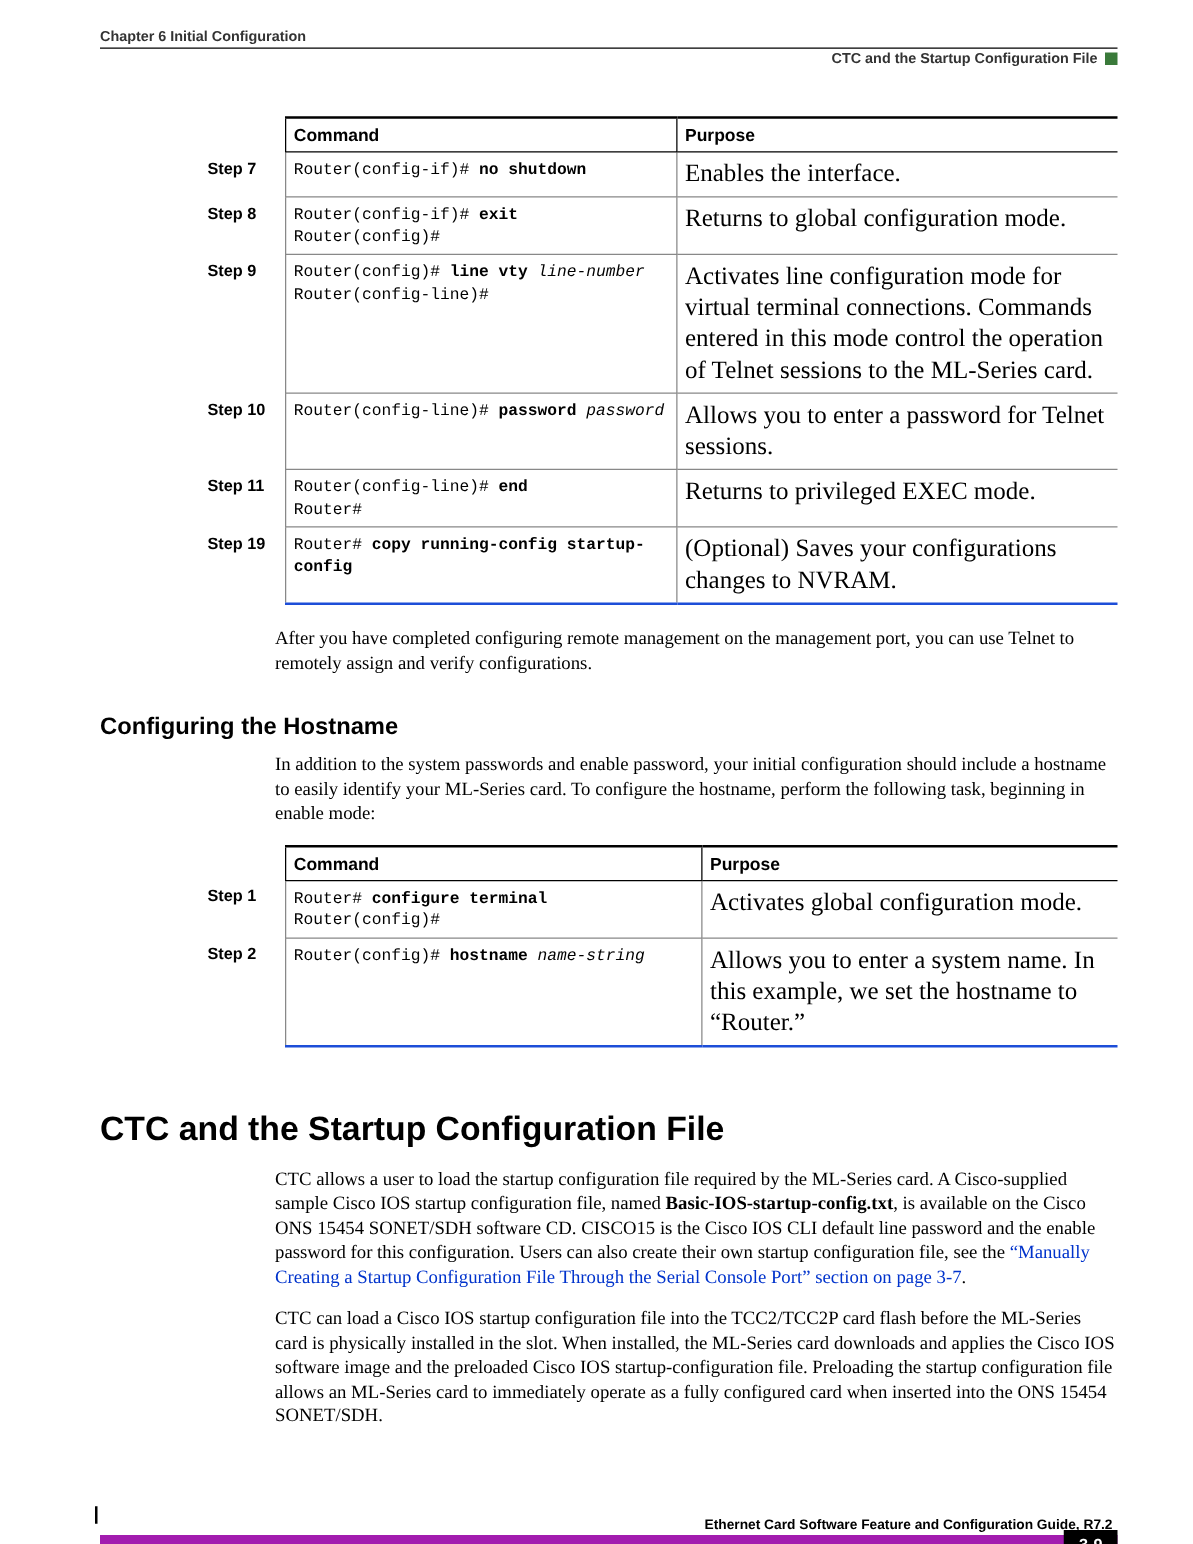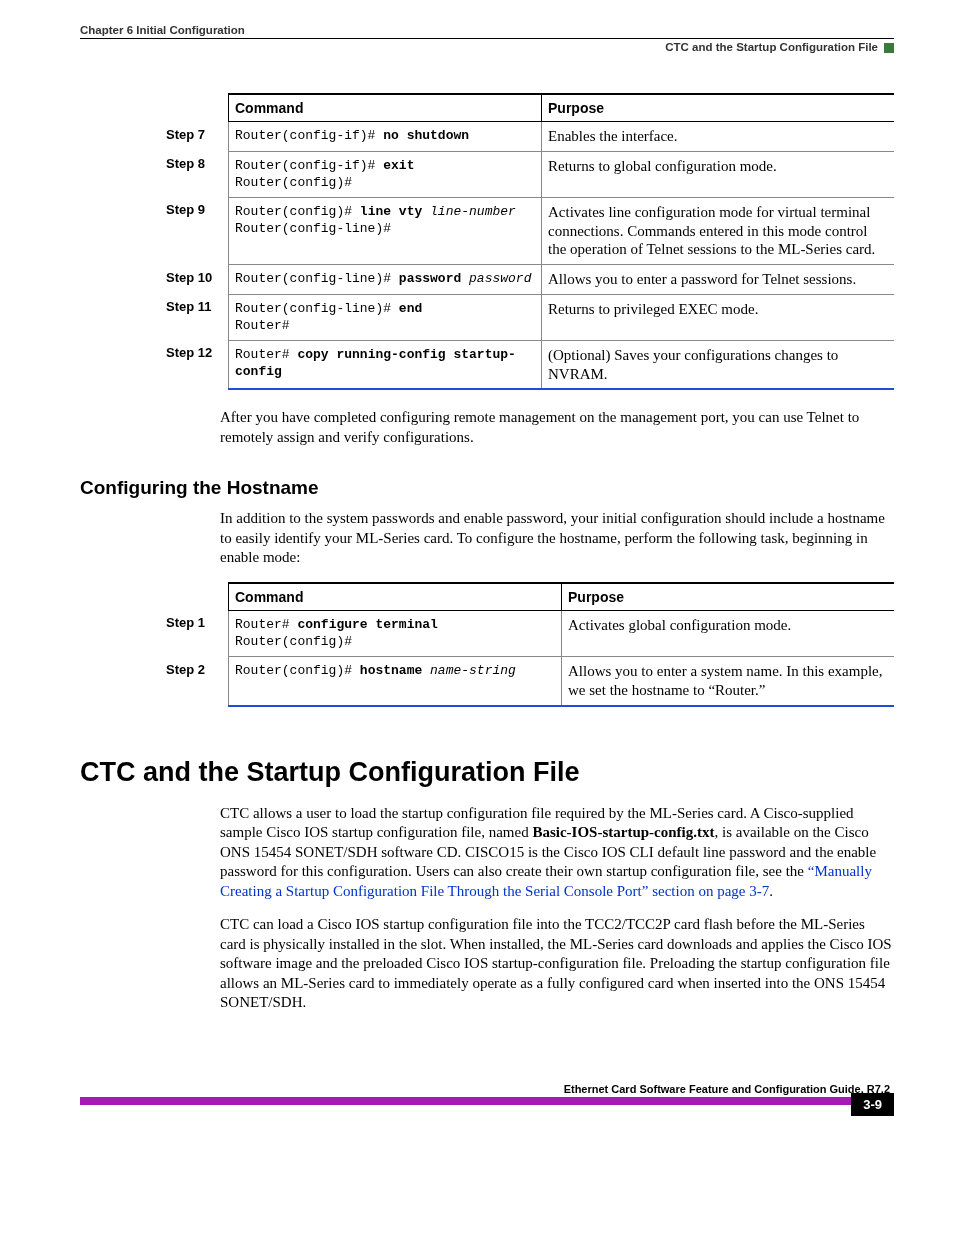--- a/index.html
+++ b/index.html
@@ -87,21 +87,21 @@
     font-size: 13px;
     border-left: 1px solid #888;
     border-right: 1px solid #888;
     width: 300px;
     line-height: 1.35;
     margin-left: 12px;
   }
   td.cmdcol .b { font-weight: bold; }
   td.cmdcol .i { font-style: italic; }
   td.purpcol {
-    font-size: 15px;
+    font-size: 20px;
     line-height: 1.25;
   }
   th.cmdhead { border-left: 1px solid #000; border-right: 1px solid #000; }
   p.body {
     margin: 10px 0 14px 0;
     line-height: 1.3;
   }
   h2.subsection {
     font-family: Arial, Helvetica, sans-serif;
     font-weight: bold;
@@ -192,21 +192,21 @@
             <td class="stepcol">Step 10</td>
             <td class="cmdcol" style="width: 300px;">Router(config-line)# <span class="b">password</span> <span class="i">password</span></td>
             <td class="purpcol">Allows you to enter a password for Telnet sessions.</td>
           </tr>
           <tr>
             <td class="stepcol">Step 11</td>
             <td class="cmdcol" style="width: 300px;">Router(config-line)# <span class="b">end</span><br>Router#</td>
             <td class="purpcol">Returns to privileged EXEC mode.</td>
           </tr>
           <tr>
-            <td class="stepcol">Step 12</td>
+            <td class="stepcol">Step 19</td>
             <td class="cmdcol" style="width: 300px;">Router# <span class="b">copy running-config startup-config</span></td>
             <td class="purpcol">(Optional) Saves your configurations changes to NVRAM.</td>
           </tr>
         </tbody>
     </table>
 
     <p class="body">After you have completed configuring remote management on the management port, you can use Telnet to remotely assign and verify configurations.</p>
 
     <h2 class="subsection">Configuring the Hostname</h2>
 

